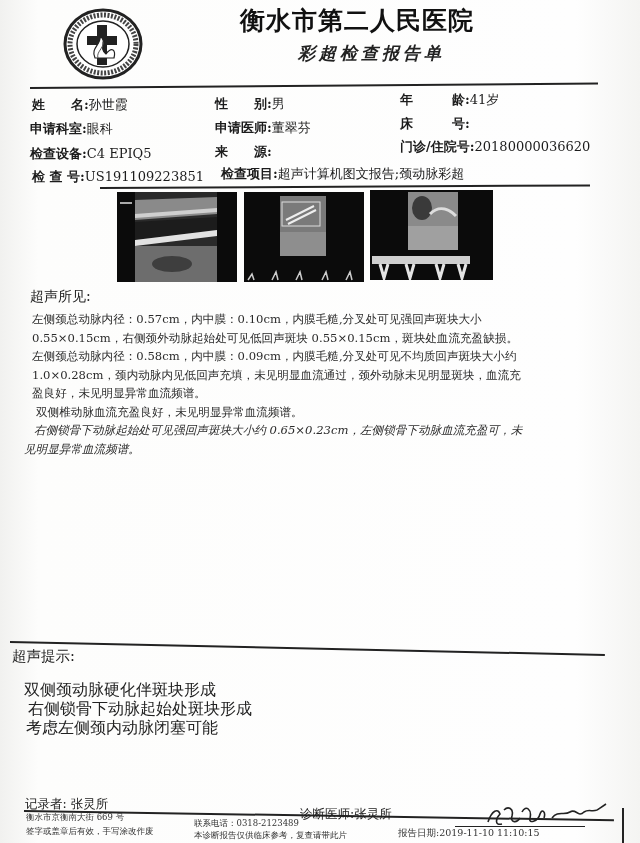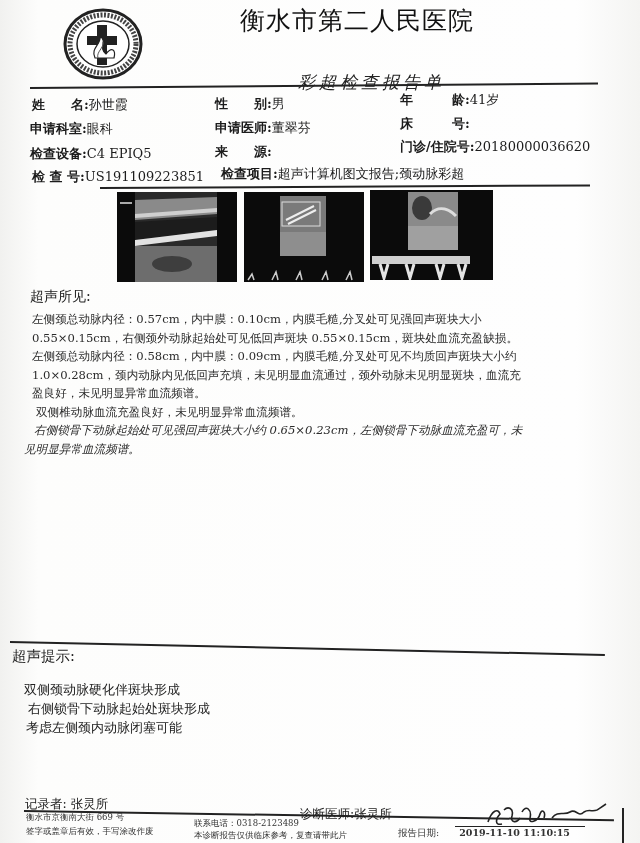--- a/index.html
+++ b/index.html
@@ -9,35 +9,35 @@
     font-family: "DejaVu Serif", "Liberation Serif", serif;
     color:#1a1a1a;
     position:relative;
   }
   .page { position:absolute; inset:0; background:linear-gradient(90deg,#f1f1ef 0%, #fdfdfc 6%, #fefefe 90%, #f4f4f2 100%); }
   .logo {
     position:absolute; left:62px; top:8px; width:82px; height:72px;
   }
   .hosp-title {
     position:absolute; left:240px; top:4px; font-size:25px; letter-spacing:1px;
-    font-family:"DejaVu Sans","Liberation Sans",sans-serif; font-weight:normal; color:#111;
+    font-family:"DejaVu Sans","Liberation Sans",sans-serif; font-weight:bold; color:#111;
   }
   .report-title {
     position:absolute; left:298px; top:42px; font-size:17px; letter-spacing:4px;
-    font-weight:normal; font-style:italic; color:#222;margin-top:29px;
+    font-weight:bold; font-style:italic; color:#222;
   }
   .hr { position:absolute; height:2px; background:#222; transform-origin:left center; }
   .field { position:absolute; font-size:13px; white-space:nowrap; color:#1c1c1c; }
   .field .lbl { font-weight:bold; }
   .img-box { position:absolute; background:#0a0a0a; overflow:hidden; }
   .section-title { position:absolute; font-size:14px; color:#222; }
   .findings { position:absolute; left:32px; top:310px; width:560px; font-size:11.6px; line-height:18.5px; color:#2b2b2b; }
   .findings p { margin:0; }
   .findings .it { font-style:italic; }
-  .hints { position:absolute; left:24px; top:680px; font-size:13px; line-height:19px; color:#222; }
+  .hints { position:absolute; left:24px; top:680px; font-size:16px; line-height:19px; color:#222; }
   .hints p { margin:0; }
   .foot-small { position:absolute; font-size:8.5px; color:#333; white-space:nowrap; }
   .foot { position:absolute; font-size:12.5px; color:#222; white-space:nowrap; }
 </style>
 </head>
 <body>
 
 <div class="page"></div>
 
 <svg class="logo" viewBox="0 0 82 72">
@@ -154,19 +154,19 @@
 </div>
 <div class="hr" style="left:24px; top:810px; width:590px; transform:rotate(0.9deg); height:1.5px;"></div>
 <div class="foot-small" style="left:26px; top:812px;text-align:center;">衡水市京衡南大街 669 号</div>
 <div class="foot-small" style="left:26px; top:826px;">签字或盖章后有效，手写涂改作废</div>
 <div class="foot-small" style="left:194px; top:818px;">联系电话：0318-2123489</div>
 <div class="foot-small" style="left:194px; top:830px;">本诊断报告仅供临床参考，复查请带此片</div>
 <div class="foot" style="left:300px; top:806px;">
   <span>诊断医师:</span><span>张灵所</span>
 </div>
 <div class="foot-small" style="left:398px; top:827px; font-size:9.5px;">
-  <span>报告日期:</span><span style="margin-left:20px; font-weight:bold;">2019-11-10 11:10:15</span>
+  <span>报告日期:</span><span style="margin-left:0; font-weight:normal;">2019-11-10 11:10:15</span>
 </div>
 <svg style="position:absolute; left:482px; top:800px;" width="140" height="30" viewBox="0 0 140 30">
   <path d="M6 22 C10 10 16 8 18 14 C14 18 12 26 20 24 M22 10 C26 6 32 8 30 16 C28 22 34 24 38 18 M40 12 C44 4 50 10 48 18 C46 24 56 22 58 14 C60 8 64 12 62 18 M70 18 C76 10 82 16 88 12 C94 8 96 18 102 12 C108 8 112 14 118 8 L124 4" fill="none" stroke="#222" stroke-width="1.6"></path>
 </svg>
 <div class="hr" style="left:455px; top:826px; width:130px; height:1px;"></div>
 <div style="position:absolute; left:622px; top:808px; width:1.5px; height:35px; background:#222;"></div>
 
 </body></html>

